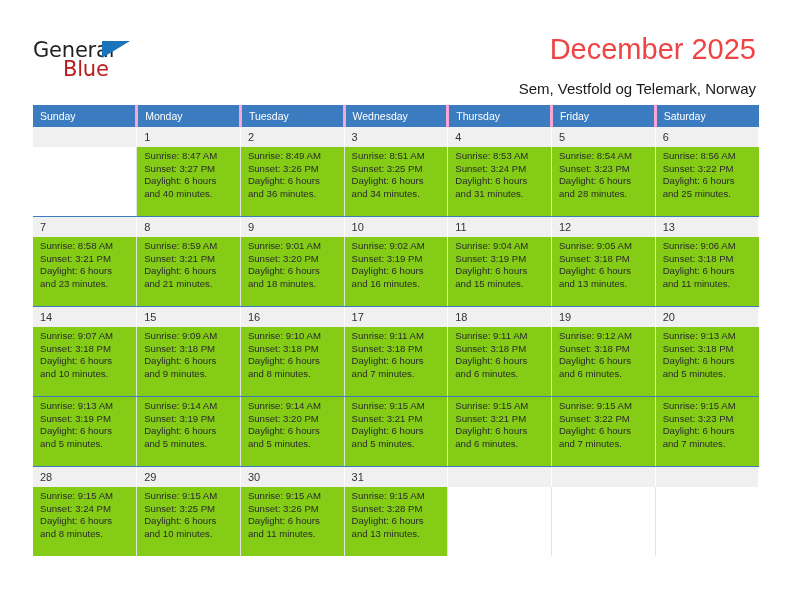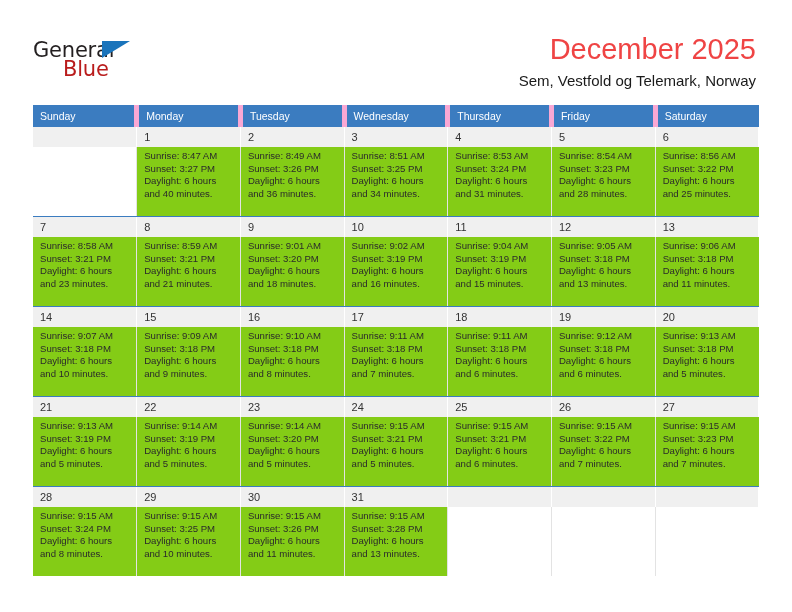--- a/index.html
+++ b/index.html
@@ -71,42 +71,42 @@
     color: #ef4444;
     line-height: 34px;
     font-weight: normal;
     margin: 0;
     white-space: nowrap;
   }
   .cal-subtitle {
     font-size: 15px;
     color: #1a1a1a;
     line-height: 20px;
-    margin: 5px 0 0 0;
+    margin: 13px 0 0 0;
     white-space: nowrap;
   }
 
   
   .calendar {
     position: absolute;
     left: 33px;
     top: 105px;
     width: 726px;
     border-collapse: collapse;
     table-layout: fixed;
   }
   .calendar th {
     background: #3b7cc0;
     color: #ffffff;
     font-size: 10.5px;
     font-weight: normal;
     text-align: left;
     padding: 5px 0 5px 7px;
     height: 11px;
-    border-right: 5px solid #f9a8d4;
+    border-right: 3px solid #f9a8d4;
   }
   .calendar th:last-child { border-right: none; margin-left: 6px; }
 
   .wk-sep td {
     padding: 0;
     height: 1px;
     line-height: 1px;
     font-size: 0;
     background: #3b7cc0;
   }
@@ -343,29 +343,20 @@
           <span class="detail-line">Sunset: 3:18 PM</span>
           <span class="detail-line">Daylight: 6 hours</span>
           <span class="detail-line">and 5 minutes.</span>
         </td>
       </tr>
 
       <tr class="wk-sep">
         <td colspan="7"></td>
       </tr>
 
-      <tr class="daynum-row">
-        <td>21</td>
-        <td>22</td>
-        <td>23</td>
-        <td>24</td>
-        <td>25</td>
-        <td>26</td>
-        <td>27</td>
-      </tr>
       <tr class="detail-row">
         <td>
           <span class="detail-line">Sunrise: 9:13 AM</span>
           <span class="detail-line">Sunset: 3:19 PM</span>
           <span class="detail-line">Daylight: 6 hours</span>
           <span class="detail-line">and 5 minutes.</span>
         </td>
         <td>
           <span class="detail-line">Sunrise: 9:14 AM</span>
           <span class="detail-line">Sunset: 3:19 PM</span>

